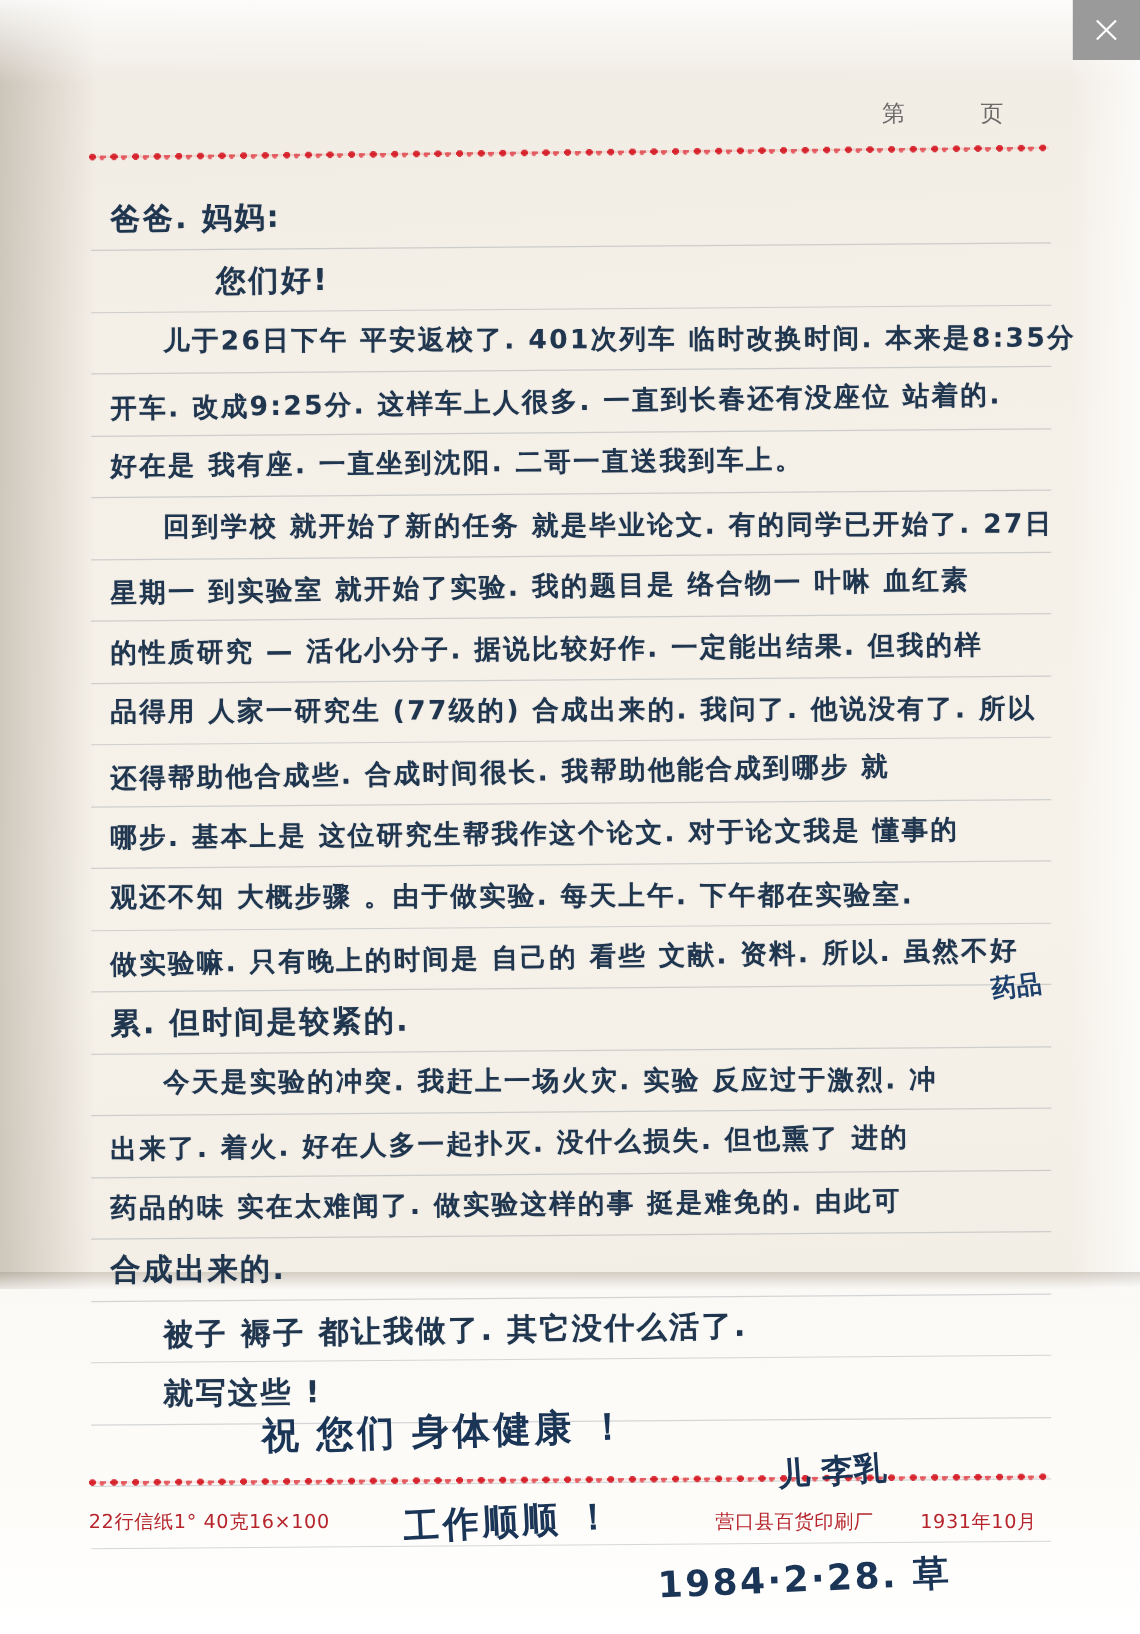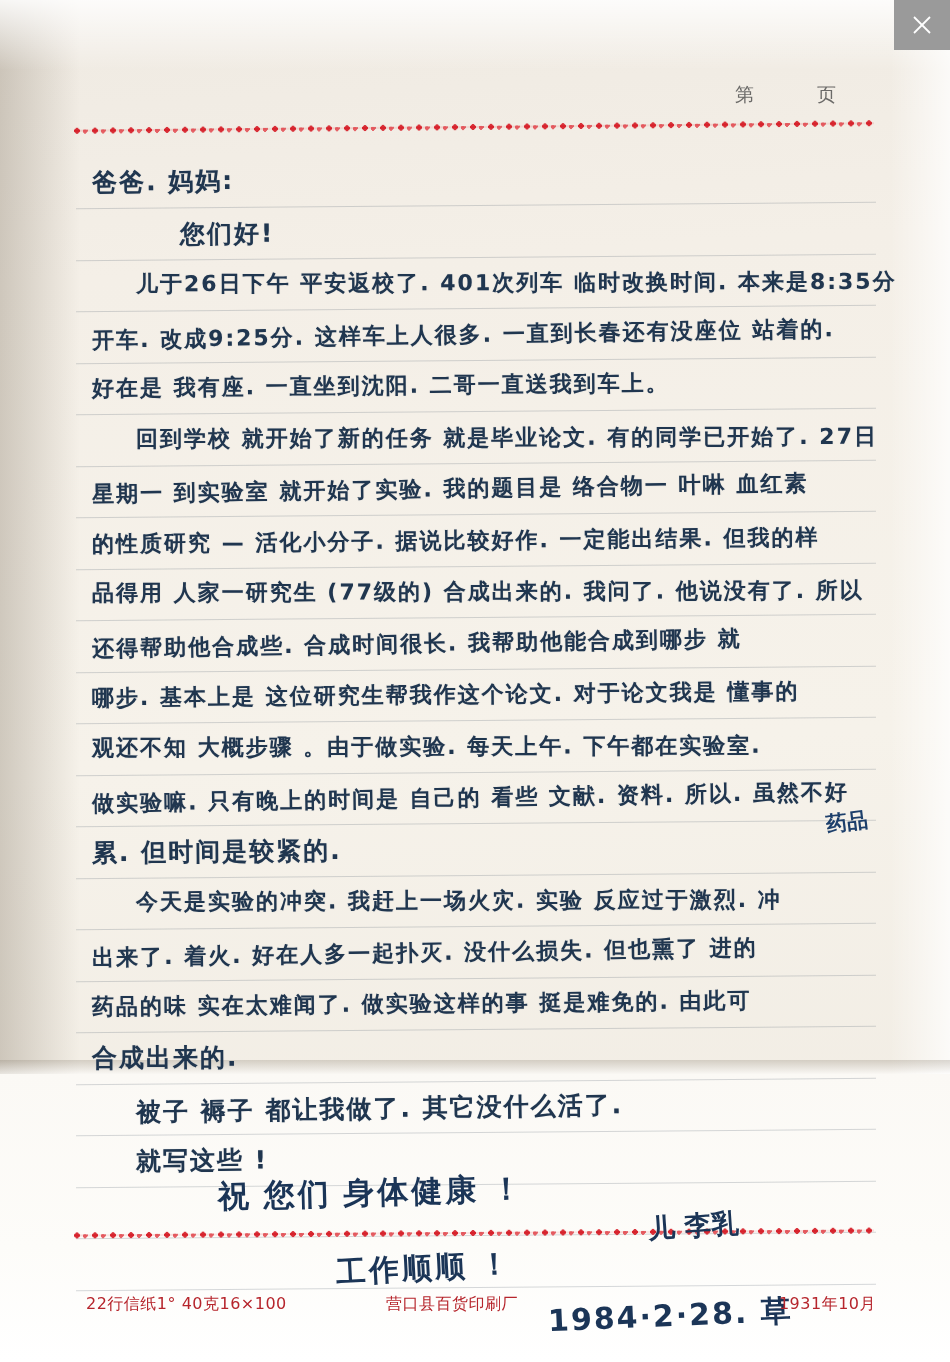--- a/index.html
+++ b/index.html
@@ -145,31 +145,31 @@
     letter-spacing: 2px;
     text-shadow: 0 0 1px rgba(26,54,90,0.25);
   }
   .hw.l  { font-size: 25px; }
   .hw.s  { font-size: 22px; }
 
   
   #footer-print {
     position: absolute;
     top: 1258px;
-    left: 86px;
+    left: 74px;
     width: 790px;
     display: flex;
     align-items: baseline;
     color: #b6252c;
     font-size: 16px;
     font-family: "DejaVu Sans", sans-serif;
     letter-spacing: 0.5px;
   }
   #footer-print .fl { width: 300px; }
-  #footer-print .fc { flex: 1; text-align: left; padding-right: 16px; margin-top: 36px; }
+  #footer-print .fc { flex: 1; text-align: right; padding-right: 16px; }
   #footer-print .fr { width: 120px; text-align: right; }
 
   
   #sign-name {
     position: absolute;
     top: 1208px;
     left: 648px;
     font-size: 27px;
     color: #1b3557;
     font-family: "DejaVu Sans", sans-serif;

